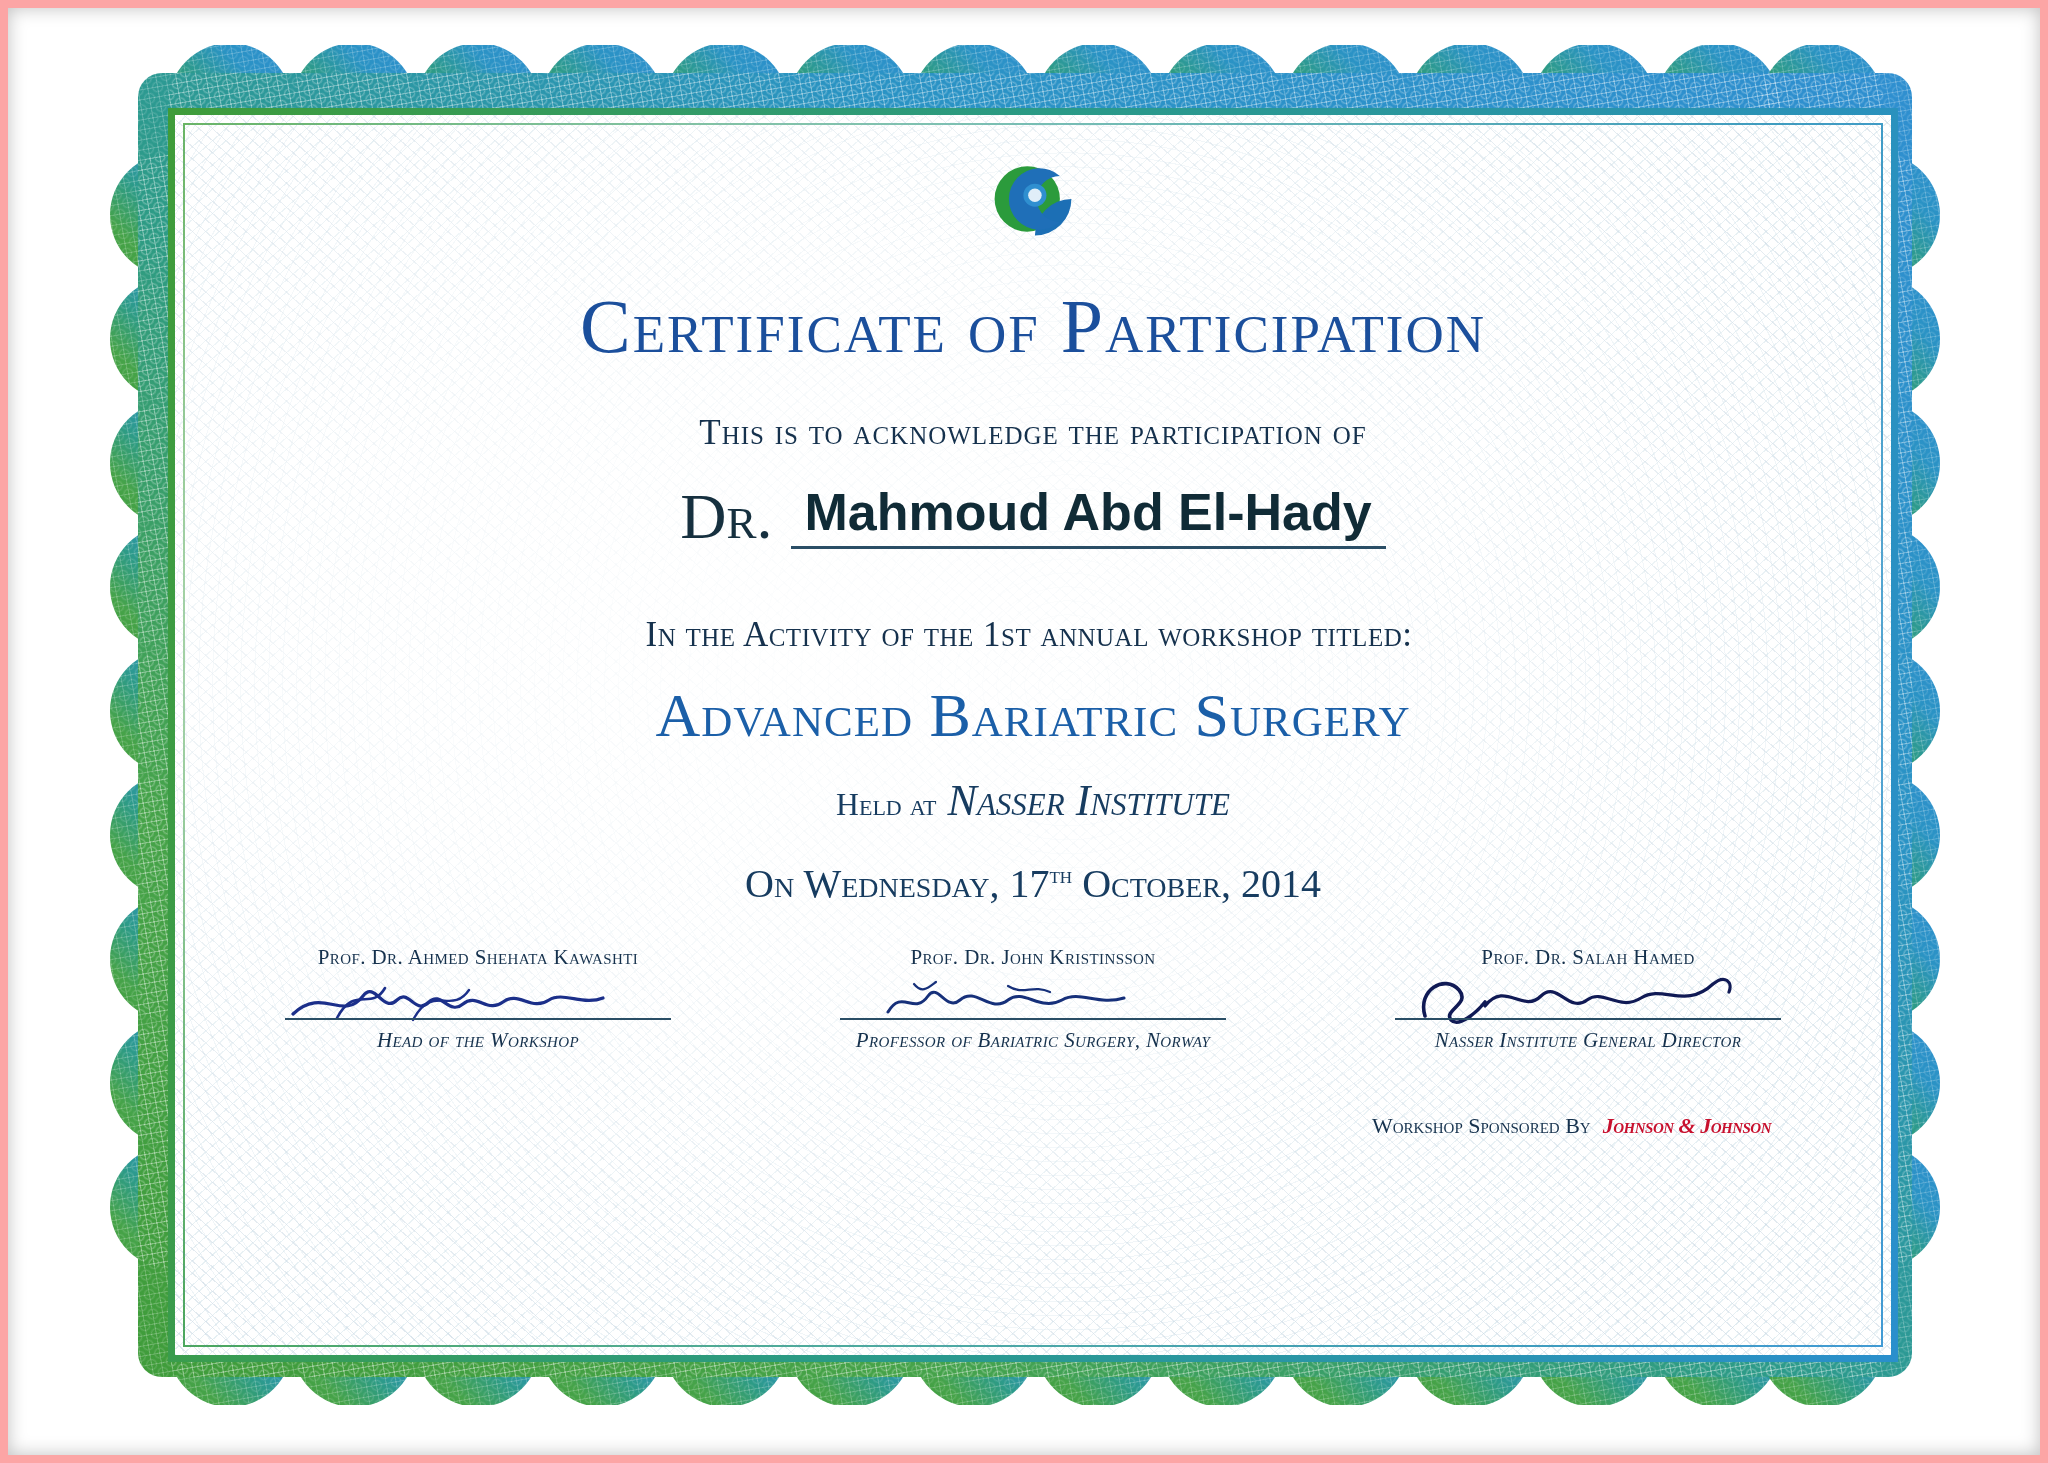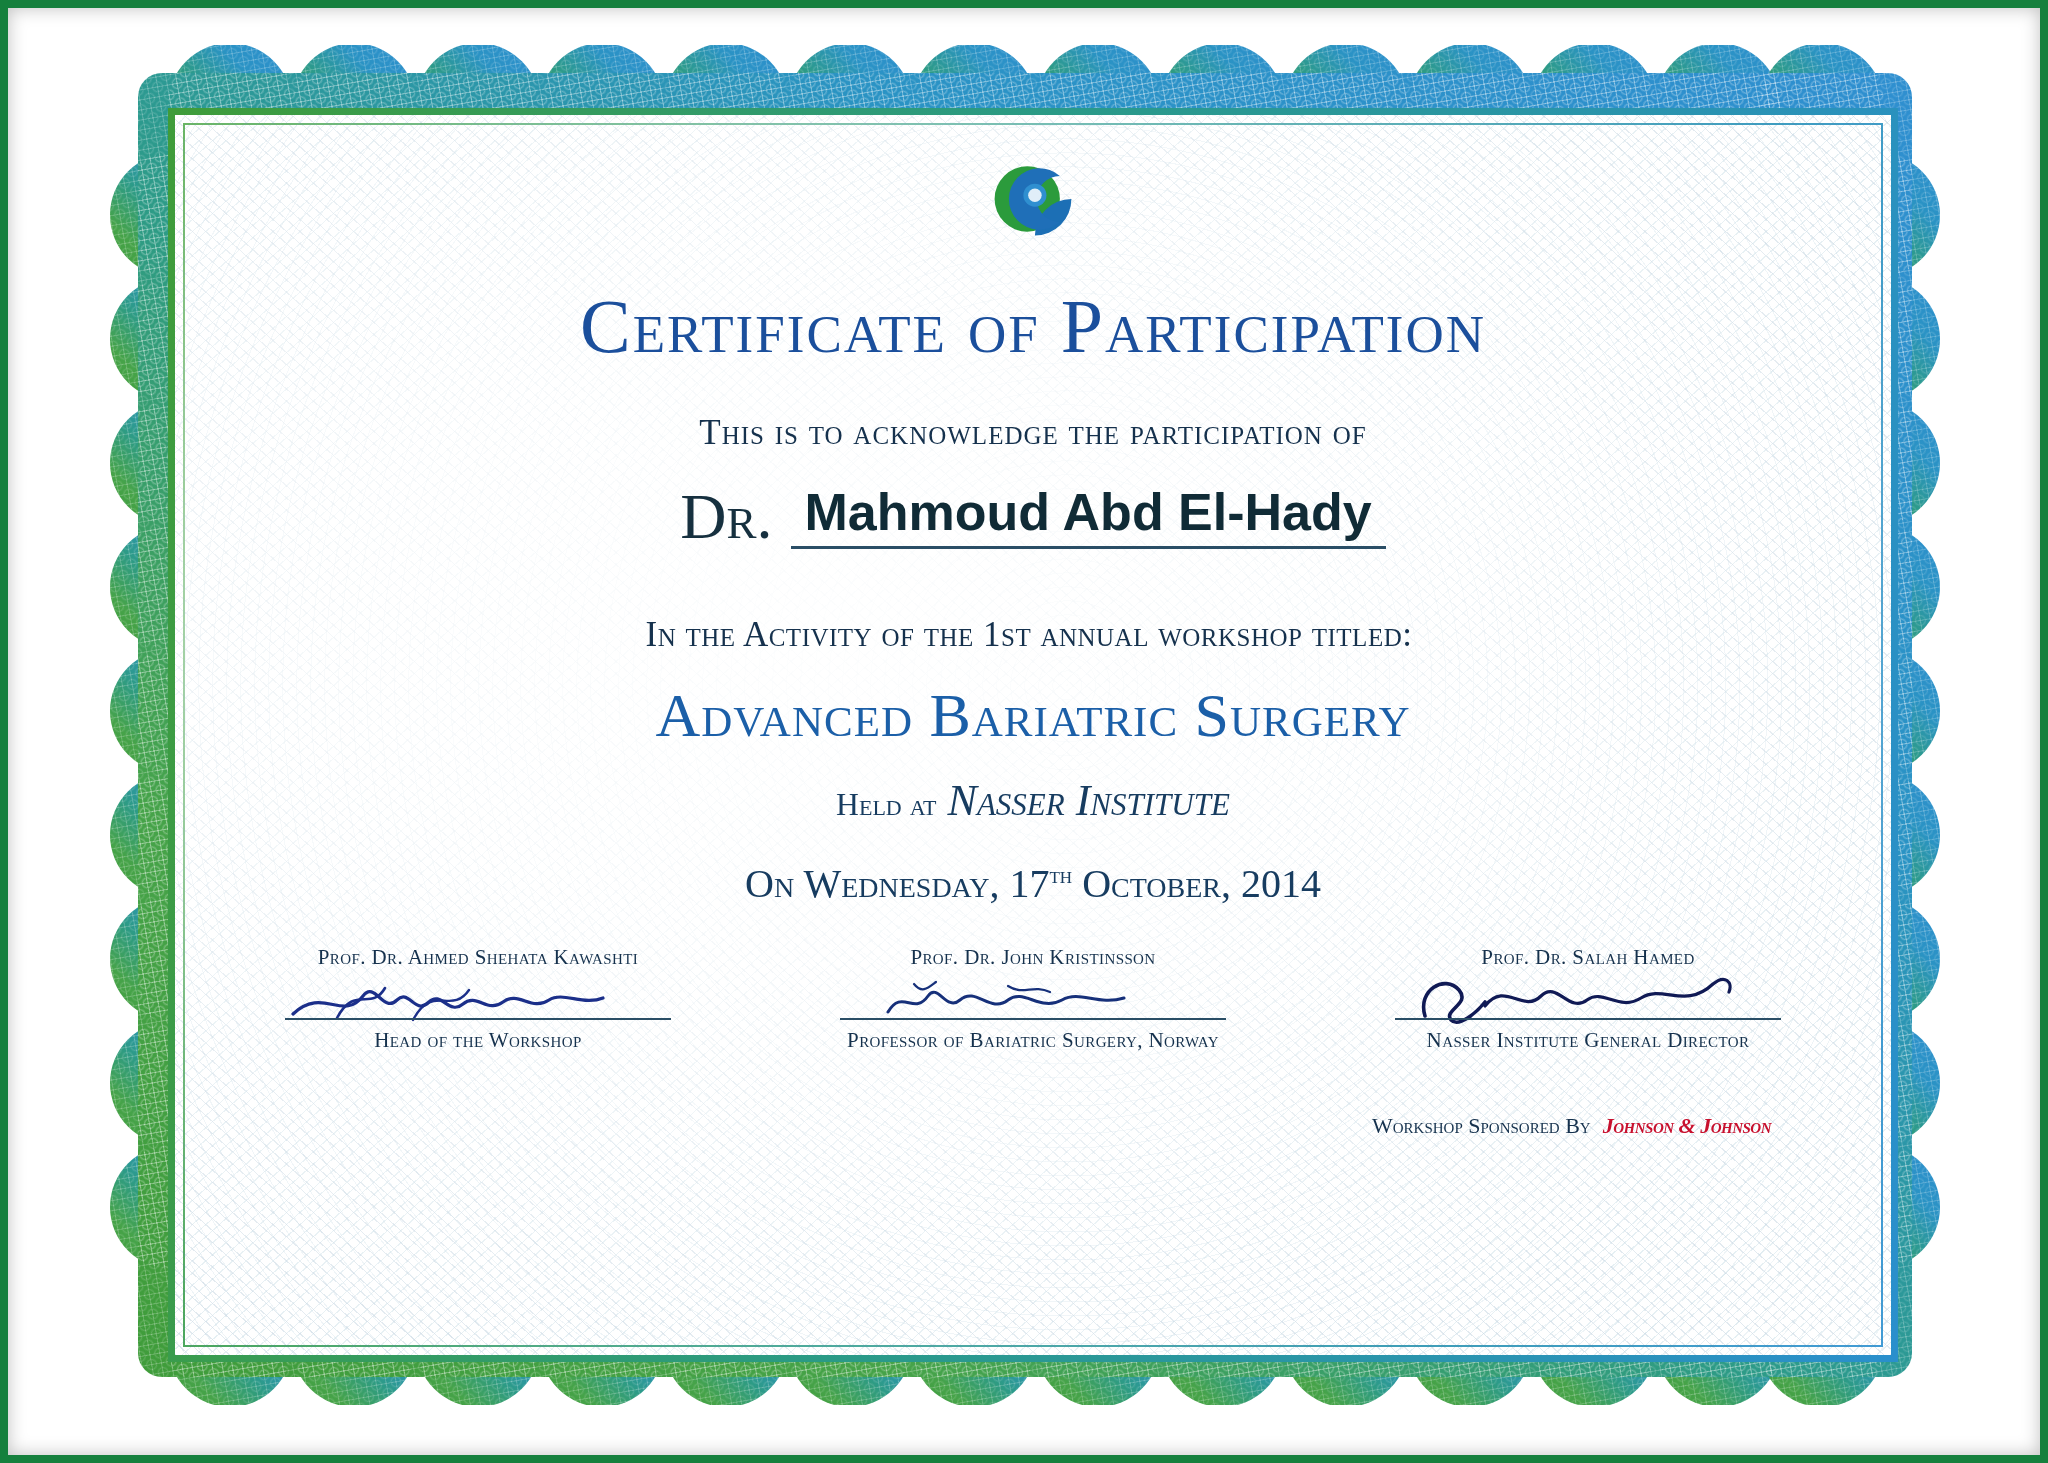--- a/index.html
+++ b/index.html
@@ -12,21 +12,21 @@
     height: 1463px;
     overflow: hidden;
     font-family: "Liberation Serif", serif;
   }
 
   
   .page {
     position: relative;
     width: 2048px;
     height: 1463px;
-    background: #15803d;
+    background: #fca5a5;
   }
   .paper-shadow {
     position: absolute;
     left: 8px; top: 8px;
     width: 2032px; height: 1447px;
     background: #ffffff;
     box-shadow: 0 0 18px rgba(0,0,0,0.25) inset;
   }
 
   
@@ -199,20 +199,21 @@
   .sig-ink {
     position: absolute;
     left: 0; right: 0; bottom: -2px;
     height: 64px;
   }
   .sig-role {
     font-size: 21px;
     font-variant: small-caps;
     letter-spacing: 0.4px;
     color: #15314d;
+    font-style: italic;
   }
 
   .sponsor {
     position: absolute;
     right: 120px;
     top: 998px;
     display: flex;
     align-items: center;
     gap: 12px;
     font-size: 22px;

